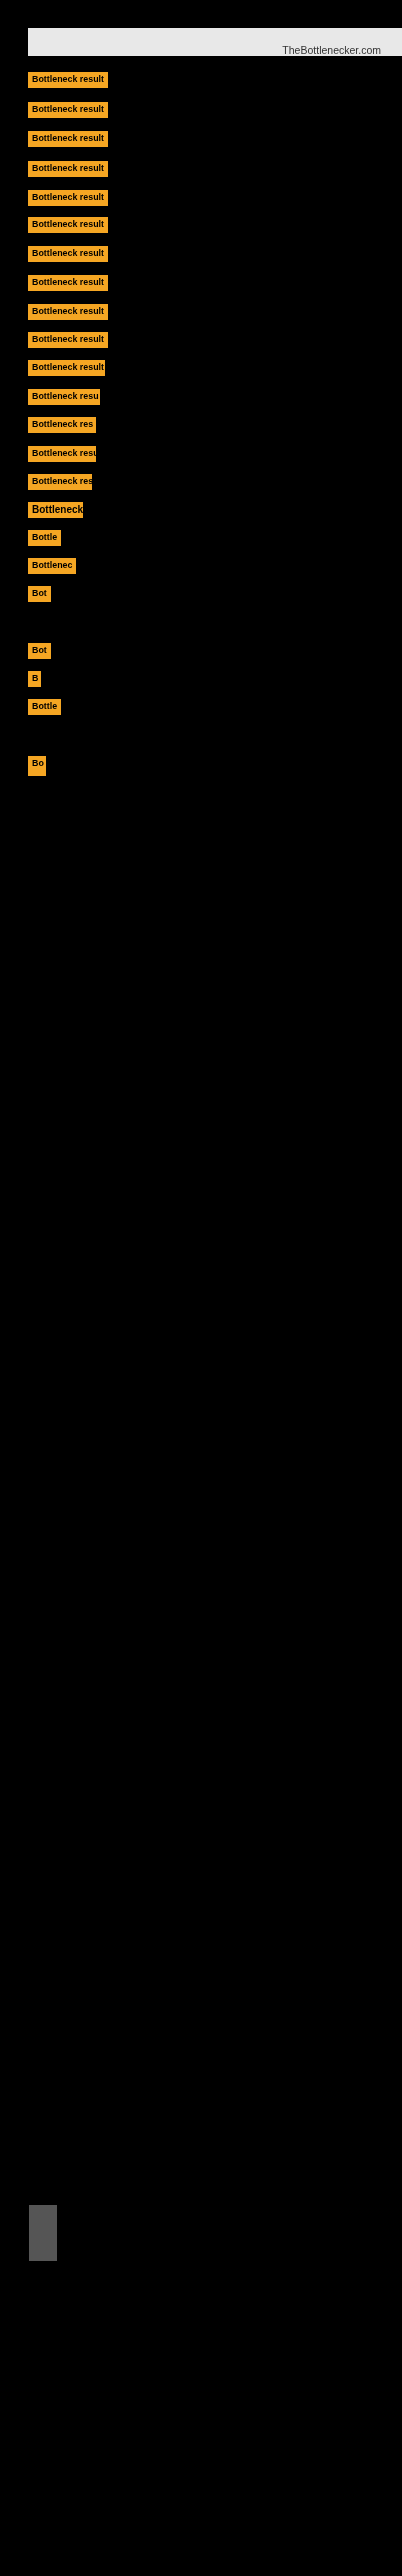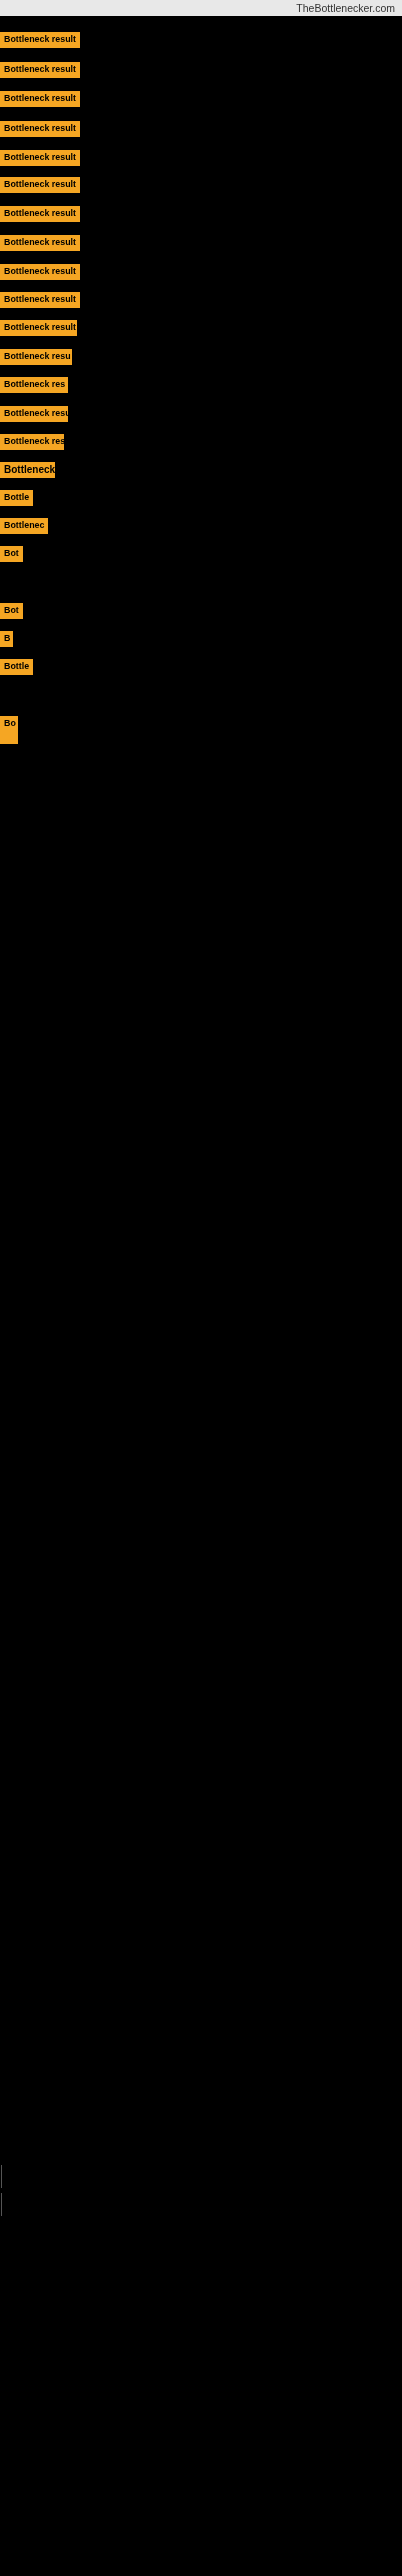--- a/index.html
+++ b/index.html
@@ -1,17 +1,17 @@
 <!DOCTYPE html>
 <html style="font-size:13px"><head>
   <meta charset="utf-8">
   <style>
     * {
       margin: 0;
-      padding: 0;
+      padding: 14px;
       box-sizing: border-box;
     }
 
     body {
       width: 403px;
       min-height: 2576px;
       background-color: #000000;
       font-family: Arial, sans-serif;
       position: relative;
     }
@@ -39,17 +39,17 @@
     <div style="display: inline-block; background-color: rgb(245, 166, 35); color: rgb(0, 0, 0); font-size: 8.9px; font-weight: bold; padding: 2.4px 4px; position: absolute; left: 0px; top: 361px; max-width: 68px; white-space: nowrap; overflow: hidden; height: 16px; line-height: 11.3px;">Bottleneck res</div>
     <div style="display: inline-block; background-color: rgb(245, 166, 35); color: rgb(0, 0, 0); font-size: 8.9px; font-weight: bold; padding: 2.4px 4px; position: absolute; left: 0px; top: 390px; max-width: 68px; white-space: nowrap; overflow: hidden; height: 16px; line-height: 11.3px;">Bottleneck resu</div>
     <div style="display: inline-block; background-color: rgb(245, 166, 35); color: rgb(0, 0, 0); font-size: 8.9px; font-weight: bold; padding: 2.4px 4px; position: absolute; left: 0px; top: 418px; max-width: 64px; white-space: nowrap; overflow: hidden; height: 16px; line-height: 11.3px;">Bottleneck res</div>
     <div style="display: inline-block; background-color: rgb(245, 166, 35); color: rgb(0, 0, 0); font-size: 10px; font-weight: bold; padding: 2.4px 4px; position: absolute; left: 0px; top: 446px; max-width: 55px; white-space: nowrap; overflow: hidden; height: 16px; line-height: 11.3px;">Bottleneck</div>
     <div style="display: inline-block; background-color: rgb(245, 166, 35); color: rgb(0, 0, 0); font-size: 8.9px; font-weight: bold; padding: 2.4px 4px; position: absolute; left: 0px; top: 474px; max-width: 37px; white-space: nowrap; overflow: hidden; height: 16px; line-height: 11.3px;">Bottle</div>
     <div style="display: inline-block; background-color: rgb(245, 166, 35); color: rgb(0, 0, 0); font-size: 8.9px; font-weight: bold; padding: 2.4px 4px; position: absolute; left: 0px; top: 502px; max-width: 50px; white-space: nowrap; overflow: hidden; height: 16px; line-height: 11.3px;">Bottlenec</div>
     <div style="display: inline-block; background-color: rgb(245, 166, 35); color: rgb(0, 0, 0); font-size: 8.9px; font-weight: bold; padding: 2.4px 4px; position: absolute; left: 0px; top: 530px; max-width: 24px; white-space: nowrap; overflow: hidden; height: 16px; line-height: 11.3px;">Bot</div>
     <div style="display: inline-block; background-color: rgb(245, 166, 35); color: rgb(0, 0, 0); font-size: 8.9px; font-weight: bold; padding: 2.4px 4px; position: absolute; left: 0px; top: 587px; max-width: 24px; white-space: nowrap; overflow: hidden; height: 16px; line-height: 11.3px;">Bot</div>
     <div style="display: inline-block; background-color: rgb(245, 166, 35); color: rgb(0, 0, 0); font-size: 8.9px; font-weight: bold; padding: 2.4px 4px; position: absolute; left: 0px; top: 615px; max-width: 13px; white-space: nowrap; overflow: hidden; height: 16px; line-height: 11.3px;">B</div>
     <div style="display: inline-block; background-color: rgb(245, 166, 35); color: rgb(0, 0, 0); font-size: 8.9px; font-weight: bold; padding: 2.4px 4px; position: absolute; left: 0px; top: 643px; max-width: 35px; white-space: nowrap; overflow: hidden; height: 16px; line-height: 11.3px;">Bottle</div>
-    <div style="display: inline-block; background-color: rgb(245, 166, 35); color: rgb(0, 0, 0); font-size: 8.9px; font-weight: bold; padding: 2.4px 4px; position: absolute; left: 0px; top: 700px; max-width: 17.7px; white-space: nowrap; overflow: hidden; height: 28px; line-height: 11.3px;">Bo</div>
+    <div style="display: inline-block; background-color: rgb(245, 166, 35); color: rgb(0, 0, 0); font-size: 8.9px; font-weight: bold; padding: 2.4px 4px; position: absolute; left: 0px; top: 700px; max-width: 17.7px; white-space: nowrap; overflow: hidden; height: 20px; line-height: 11.3px;">Bo</div>
     <div style="position: absolute; left: 0.8px; top: 2149px; width: 1.6px; height: 22.5px; background-color: rgb(85, 85, 85);"></div>
     <div style="position: absolute; left: 0.8px; top: 2177px; width: 1.6px; height: 22.5px; background-color: rgb(85, 85, 85);"></div>
   </div>
 
 
 </body></html>

